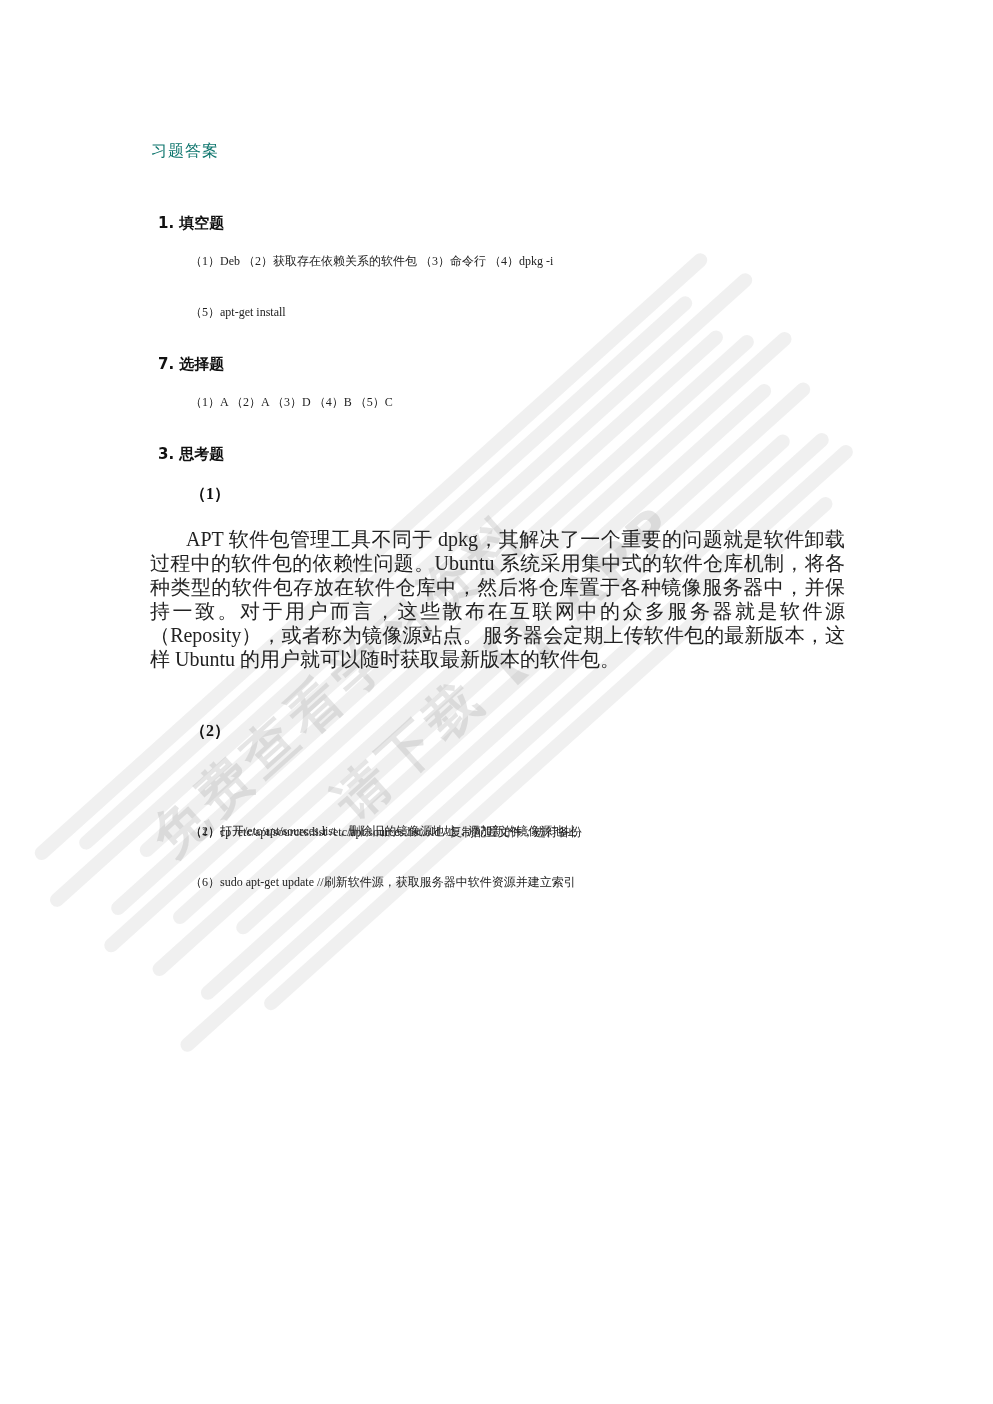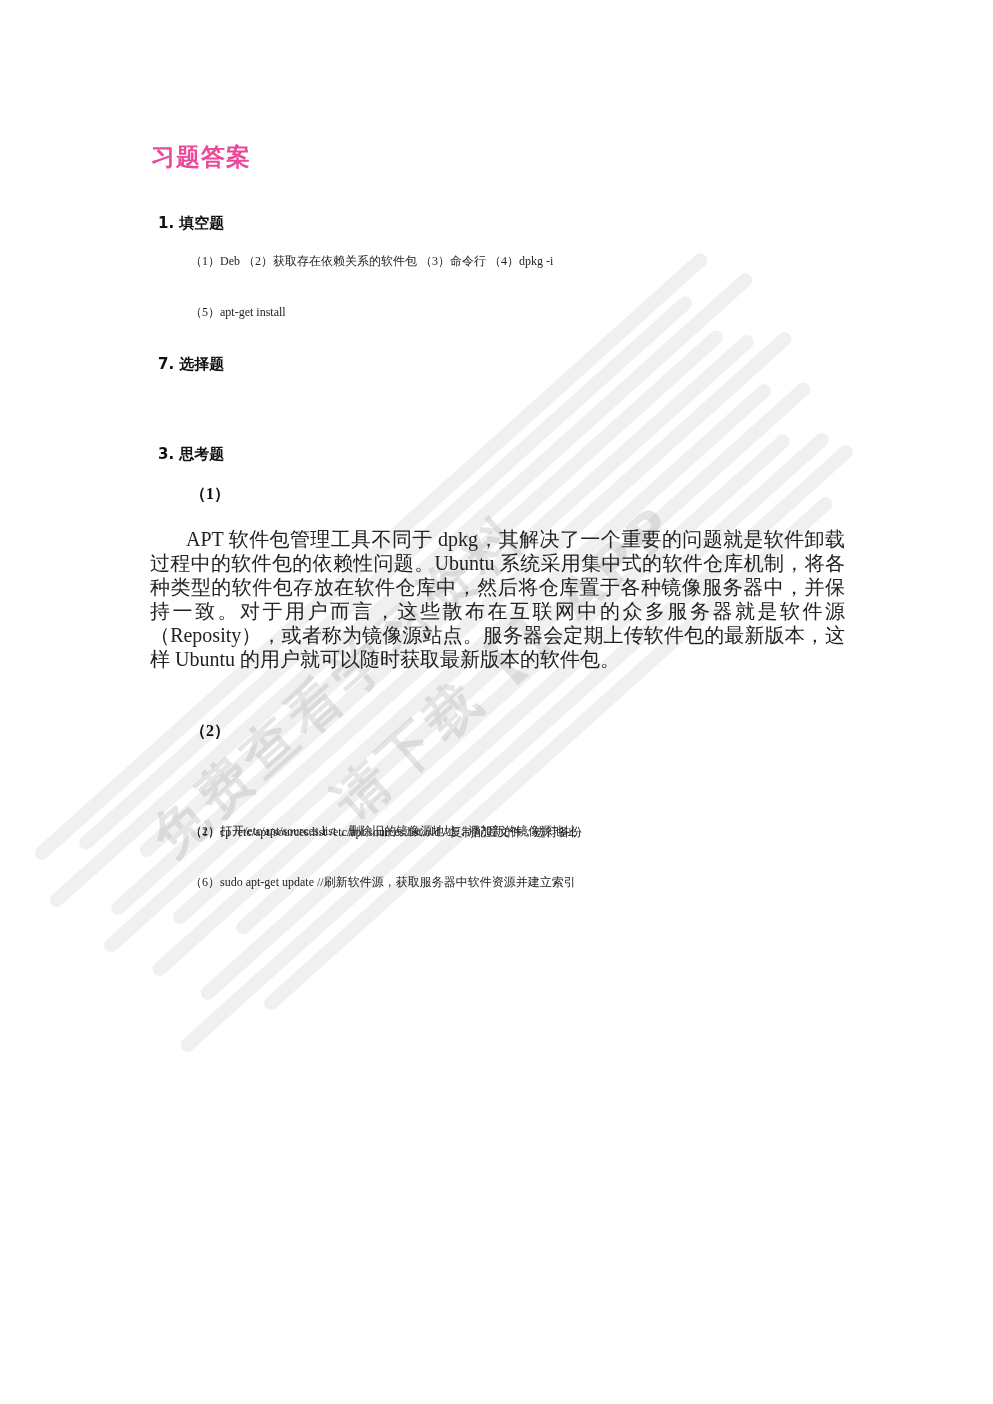--- a/index.html
+++ b/index.html
@@ -55,23 +55,23 @@
       top: 0;
       width: 993px;
       height: 1404px;
       z-index: 1;
     }
     .doc-title {
       position: absolute;
       left: 151px;
       top: 141px;
       font-family: "DejaVu Sans", sans-serif;
-      font-size: 24px;
-      font-weight: bold;
-      color: #ec4899;
+      font-size: 16px;
+      font-weight: normal;
+      color: #0f766e;
       letter-spacing: 1px;
     }
     .section-heading {
       position: absolute;
       left: 150px;
       font-family: "DejaVu Sans", sans-serif;
       font-size: 15px;
       font-weight: bold;
       color: #111111;
       margin-left: 8px;
@@ -124,20 +124,21 @@
 
 <div class="page">
 
   <div class="doc-title">习题答案</div>
 
   <div class="section-heading" style="top:214px;">1. 填空题</div>
   <div class="line" style="left:190px; top:253px;">（1）Deb （2）获取存在依赖关系的软件包 （3）命令行 （4）dpkg -i</div>
   <div class="line" style="left:190px; top:304px;">（5）apt-get install</div>
 
   <div class="section-heading" style="top:355px;">7. 选择题</div>
+  <div class="line" style="left:190px; top:394px;">（1）A （2）A （3）D （4）B （5）C</div>
 
   <div class="section-heading" style="top:445px;">3. 思考题</div>
 
   <div class="sub-heading" style="top:484px;">（1）</div>
   <div class="para" style="top:527px;">APT 软件包管理工具不同于 dpkg，其解决了一个重要的问题就是软件卸载过程中的软件包的依赖性问题。Ubuntu 系统采用集中式的软件仓库机制，将各种类型的软件包存放在软件仓库中，然后将仓库置于各种镜像服务器中，并保持一致。对于用户而言，这些散布在互联网中的众多服务器就是软件源（Reposity），或者称为镜像源站点。服务器会定期上传软件包的最新版本，这样 Ubuntu 的用户就可以随时获取最新版本的软件包。</div>
 
   <div class="sub-heading" style="top:721px;">（2）</div>
   <div class="line" style="left:190px; top:800px;margin-top:24px;">（1）cp /etc/apt/sources.list /etc/apt/sources.list.old  //复制配置文件，进行备份</div>
   <div class="line" style="left:190px; top:823px;">（2）打开/etc/apt/sources.list，删除旧的镜像源地址，添加新的镜像源地址</div>
   <div class="line" style="left:190px; top:874px;">（6）sudo apt-get update  //刷新软件源，获取服务器中软件资源并建立索引</div>

